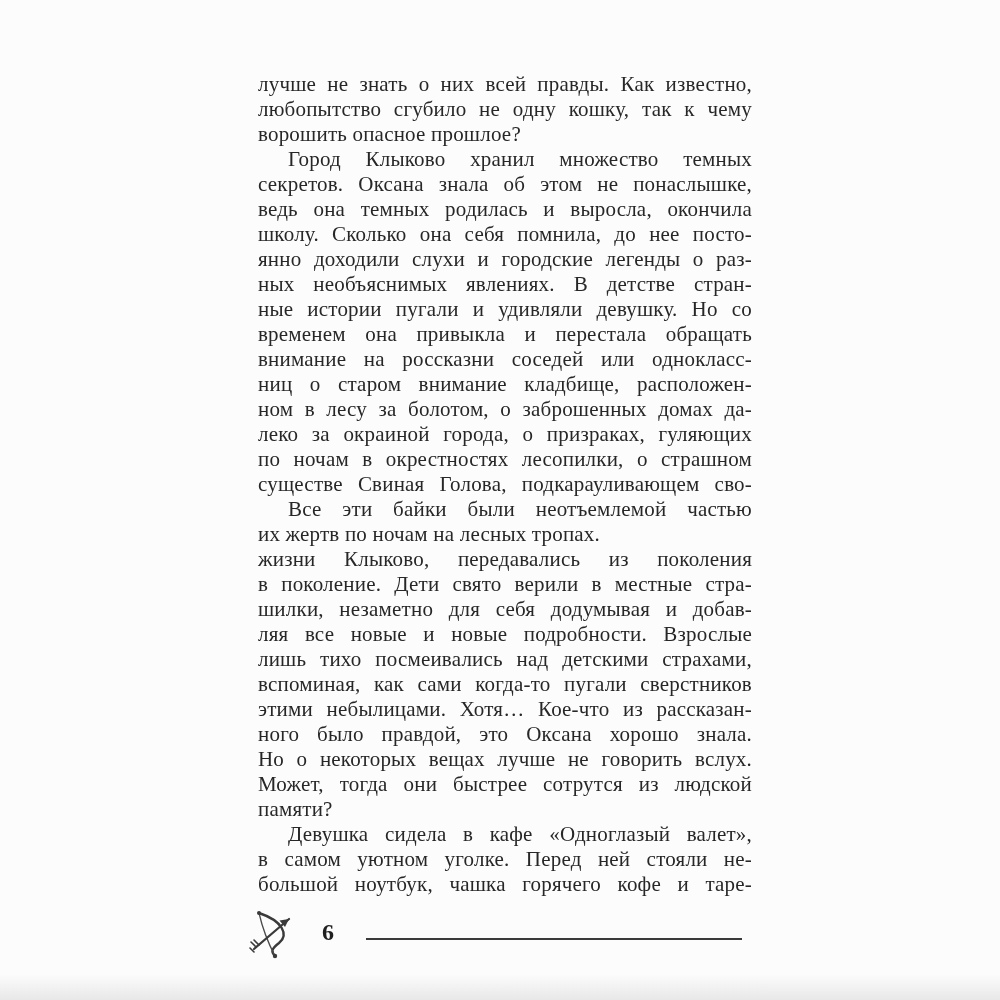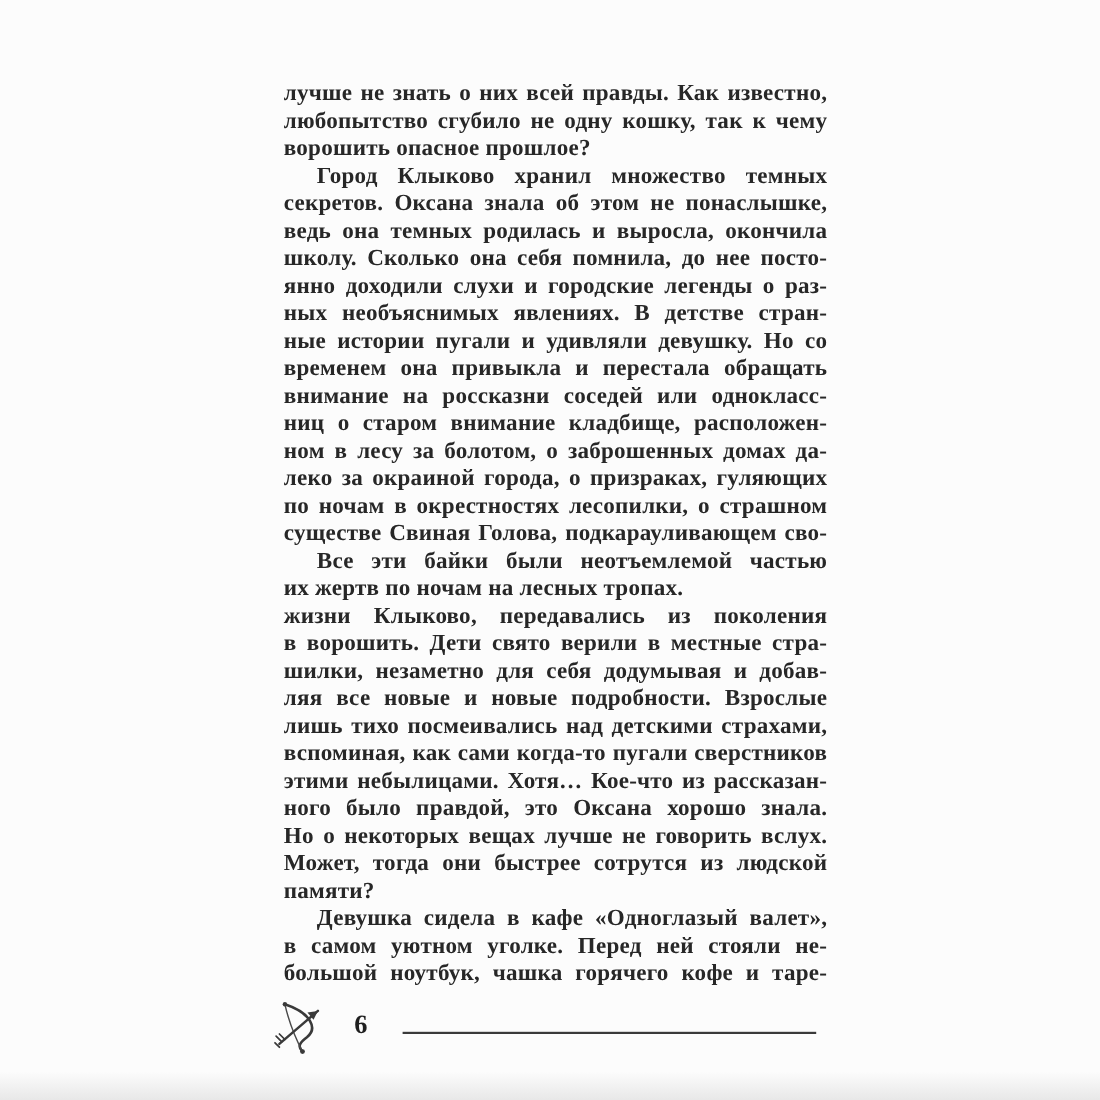--- a/index.html
+++ b/index.html
@@ -23,21 +23,20 @@
     font-size: 21px;
     line-height: 25px;
     color: #272727;
     letter-spacing: 0.2px;
   }
   .line {
     height: 25px;
     text-align: justify;
     text-align-last: justify;
     white-space: normal;
-    font-weight: bold;
   }
   .line.endline {
     text-align-last: left;
   }
   .line.indent {
     text-indent: 30px;
   }
   .footer {
     position: absolute;
     left: 0;
@@ -98,21 +97,21 @@
       <div class="line">временем она привыкла и перестала обращать</div>
       <div class="line">внимание на россказни соседей или однокласс-</div>
       <div class="line">ниц о старом внимание кладбище, расположен-</div>
       <div class="line">ном в лесу за болотом, о заброшенных домах да-</div>
       <div class="line">леко за окраиной города, о призраках, гуляющих</div>
       <div class="line">по ночам в окрестностях лесопилки, о страшном</div>
       <div class="line">существе Свиная Голова, подкарауливающем сво-</div>
       <div class="line indent">Все эти байки были неотъемлемой частью</div>
       <div class="line endline">их жертв по ночам на лесных тропах.</div>
       <div class="line">жизни Клыково, передавались из поколения</div>
-      <div class="line">в ворошить. Дети свято верили в местные стра-</div>
+      <div class="line">в поколение. Дети свято верили в местные стра-</div>
       <div class="line">шилки, незаметно для себя додумывая и добав-</div>
       <div class="line">ляя все новые и новые подробности. Взрослые</div>
       <div class="line">лишь тихо посмеивались над детскими страхами,</div>
       <div class="line">вспоминая, как сами когда-то пугали сверстников</div>
       <div class="line">этими небылицами. Хотя… Кое-что из рассказан-</div>
       <div class="line">ного было правдой, это Оксана хорошо знала.</div>
       <div class="line">Но о некоторых вещах лучше не говорить вслух.</div>
       <div class="line">Может, тогда они быстрее сотрутся из людской</div>
       <div class="line endline">памяти?</div>
       <div class="line indent">Девушка сидела в кафе «Одноглазый валет»,</div>

